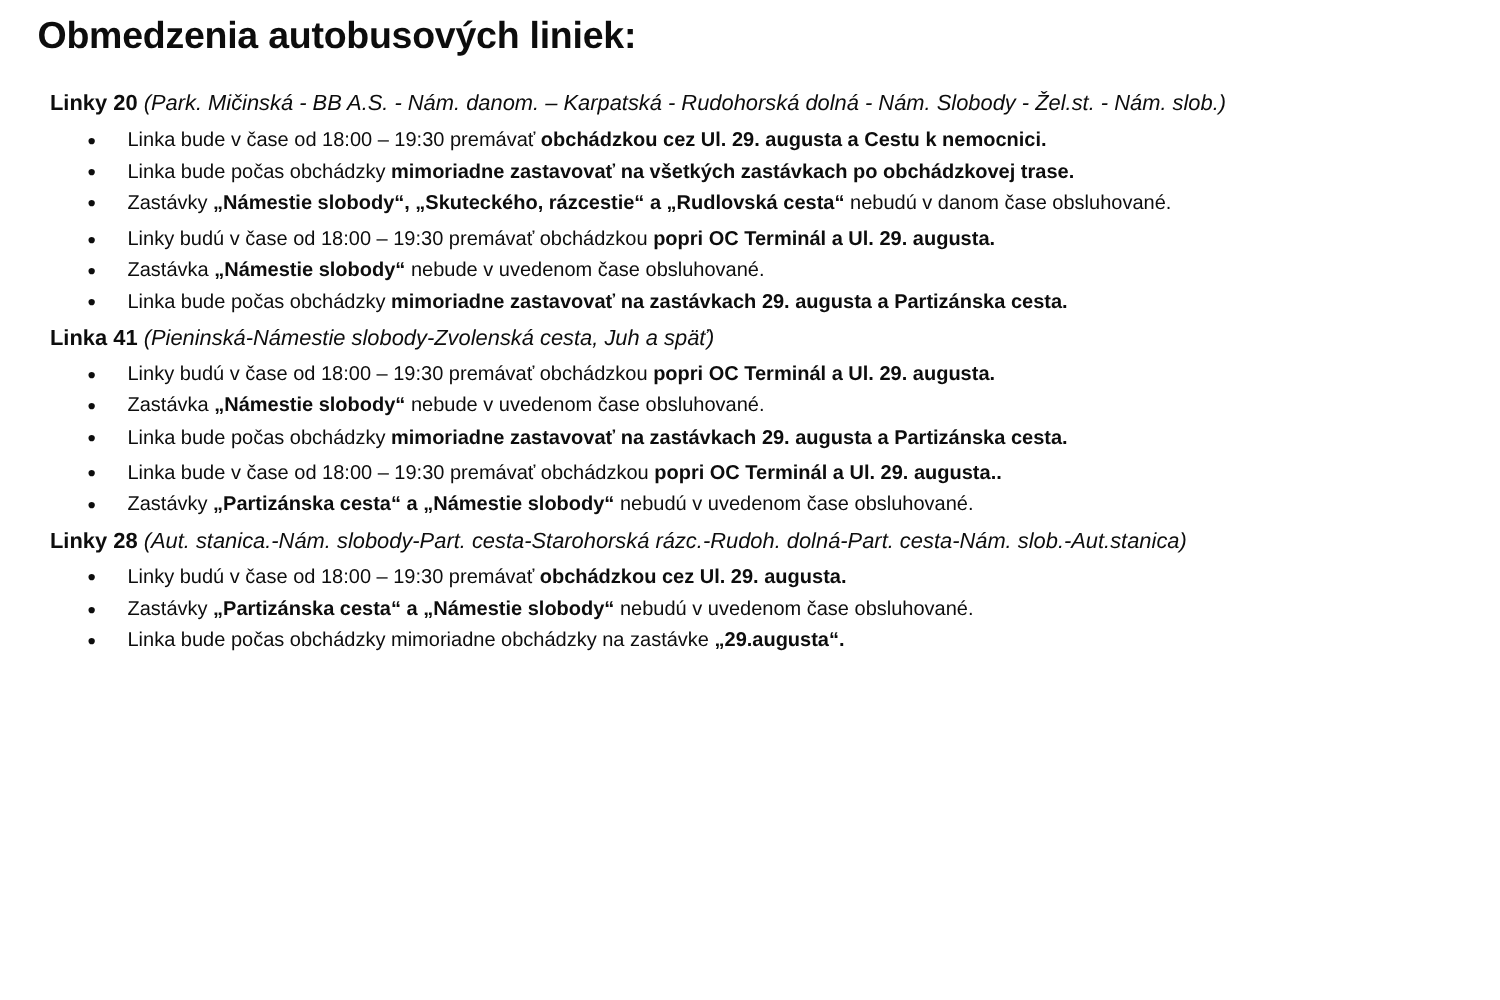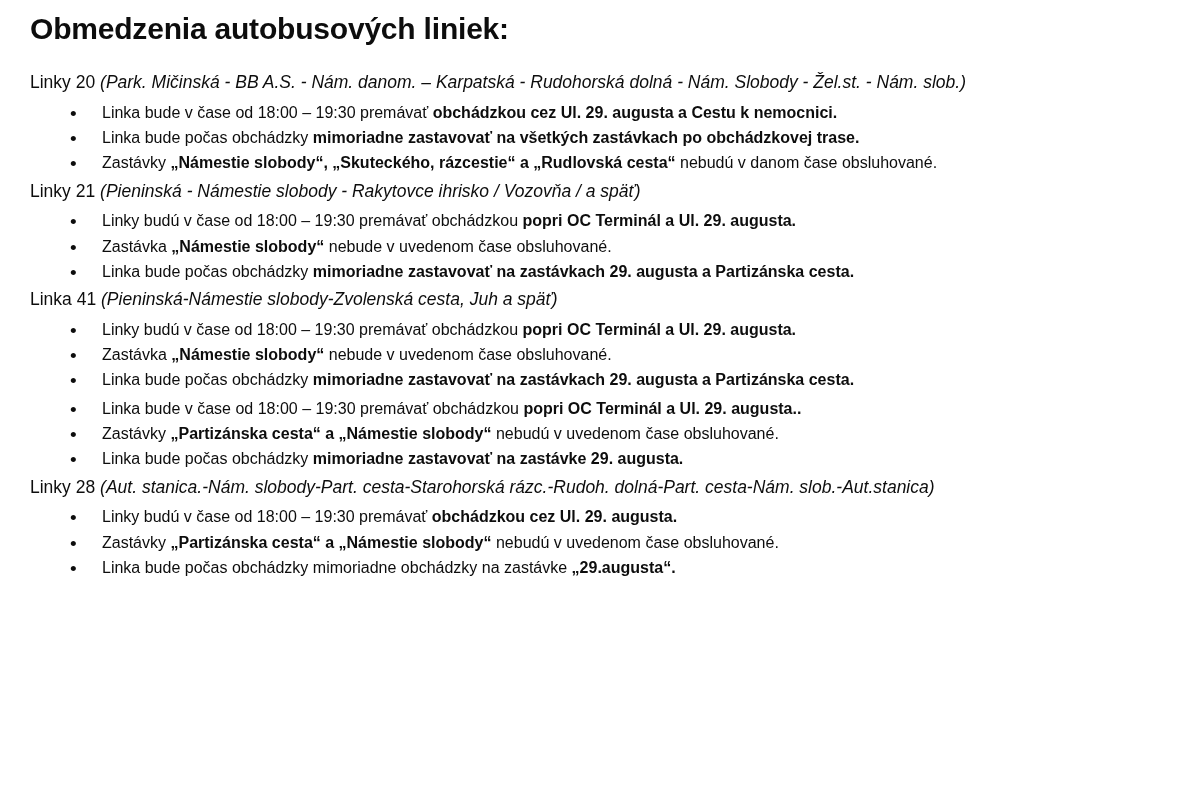--- a/index.html
+++ b/index.html
@@ -29,21 +29,22 @@
   .section {
     margin: 0 0 4px 0;
   }
   .section-head {
     font-size: 17.5px;
     line-height: 1.35;
     margin: 0 0 6px 0;
     white-space: nowrap;
   }
   .section-head .lbl {
-    font-weight: normal;
+    font-weight: bold;
+    margin-left: 10px;
   }
   .section-head .route {
     font-style: italic;
     font-weight: normal;
   }
   ul.bullets {
     list-style: none;
     margin: 0 0 4px 0;
     padding: 0;
   }
@@ -72,40 +73,38 @@
   <div id="sections">
       <div class="section">
         <div class="section-head"><span class="lbl">Linky 20</span> <span class="route">(Park. Mičinská - BB A.S. - Nám. danom. – Karpatská - Rudohorská dolná - Nám. Slobody - Žel.st. - Nám. slob.)</span></div>
         <ul class="bullets">
           <li><span>Linka bude v čase od 18:00 – 19:30 premávať </span><span class="b">obchádzkou cez Ul. 29. augusta a Cestu k nemocnici.</span></li>
           <li><span>Linka bude počas obchádzky </span><span class="b">mimoriadne zastavovať na všetkých zastávkach po obchádzkovej trase.</span></li>
           <li><span>Zastávky </span><span class="b">„Námestie slobody“, „Skuteckého, rázcestie“ a „Rudlovská cesta“</span><span> nebudú v danom čase obsluhované.</span></li>
         </ul>
       </div>
       <div class="section">
-        <div class="section-head"><span class="lbl">Linky 21</span> <span class="route">(Pieninská - Námestie slobody - Rakytovce ihrisko / Vozovňa / a späť)</span></div>
         <ul class="bullets">
           <li><span>Linky budú v čase od 18:00 – 19:30 premávať obchádzkou </span><span class="b">popri OC Terminál a Ul. 29. augusta.</span></li>
           <li><span>Zastávka </span><span class="b">„Námestie slobody“</span><span> nebude v uvedenom čase obsluhované.</span></li>
           <li><span>Linka bude počas obchádzky </span><span class="b">mimoriadne zastavovať na zastávkach 29. augusta a Partizánska cesta.</span></li>
         </ul>
       </div>
       <div class="section">
         <div class="section-head"><span class="lbl">Linka 41</span> <span class="route">(Pieninská-Námestie slobody-Zvolenská cesta, Juh a späť)</span></div>
         <ul class="bullets">
           <li><span>Linky budú v čase od 18:00 – 19:30 premávať obchádzkou </span><span class="b">popri OC Terminál a Ul. 29. augusta.</span></li>
           <li><span>Zastávka </span><span class="b">„Námestie slobody“</span><span> nebude v uvedenom čase obsluhované.</span></li>
           <li><span>Linka bude počas obchádzky </span><span class="b">mimoriadne zastavovať na zastávkach 29. augusta a Partizánska cesta.</span></li>
         </ul>
       </div>
       <div class="section">
         <ul class="bullets">
           <li><span>Linka bude v čase od 18:00 – 19:30 premávať obchádzkou </span><span class="b">popri OC Terminál a Ul. 29. augusta..</span></li>
           <li><span>Zastávky </span><span class="b">„Partizánska cesta“ a „Námestie slobody“</span><span> nebudú v uvedenom čase obsluhované.</span></li>
-          <li><span>Linka bude počas obchádzky </span><span class="b">mimoriadne zastavovať na zastávke 29. augusta.</span></li>
         </ul>
       </div>
       <div class="section">
         <div class="section-head"><span class="lbl">Linky 28</span> <span class="route">(Aut. stanica.-Nám. slobody-Part. cesta-Starohorská rázc.-Rudoh. dolná-Part. cesta-Nám. slob.-Aut.stanica)</span></div>
         <ul class="bullets">
           <li><span>Linky budú v čase od 18:00 – 19:30 premávať </span><span class="b">obchádzkou cez Ul. 29. augusta.</span></li>
           <li><span>Zastávky </span><span class="b">„Partizánska cesta“ a „Námestie slobody“</span><span> nebudú v uvedenom čase obsluhované.</span></li>
           <li><span>Linka bude počas obchádzky mimoriadne obchádzky na zastávke </span><span class="b">„29.augusta“.</span></li>
         </ul>
       </div>

